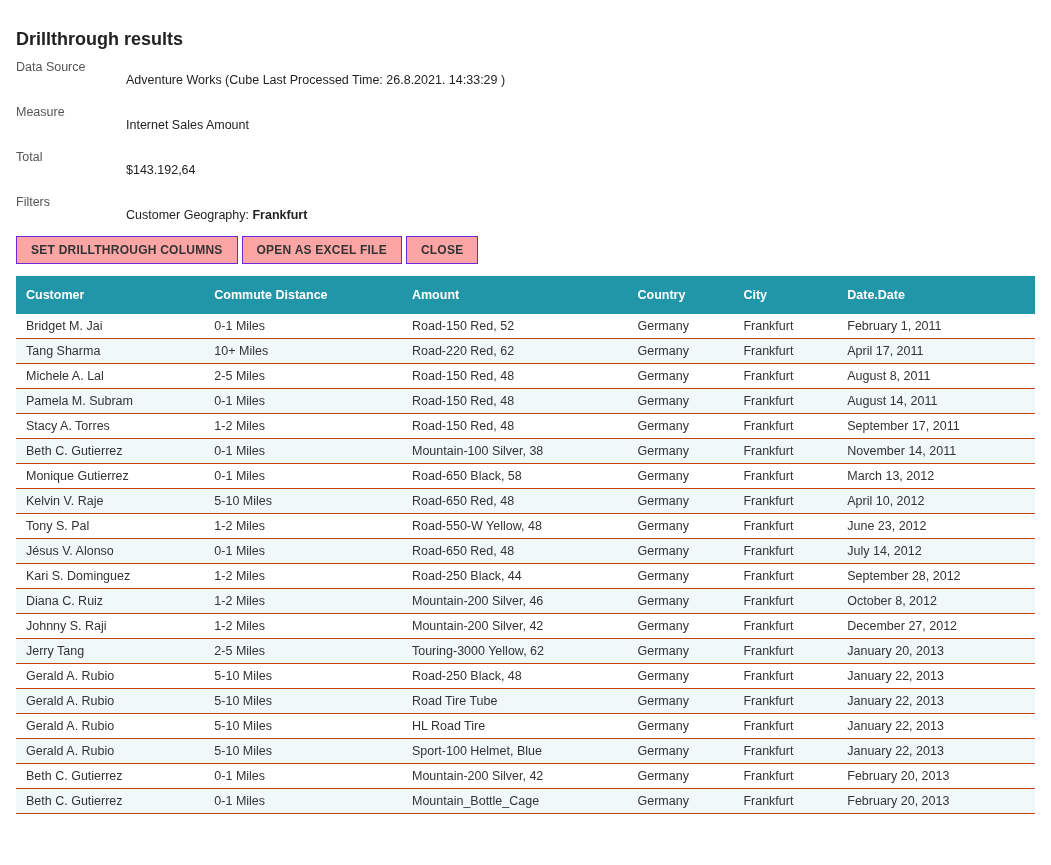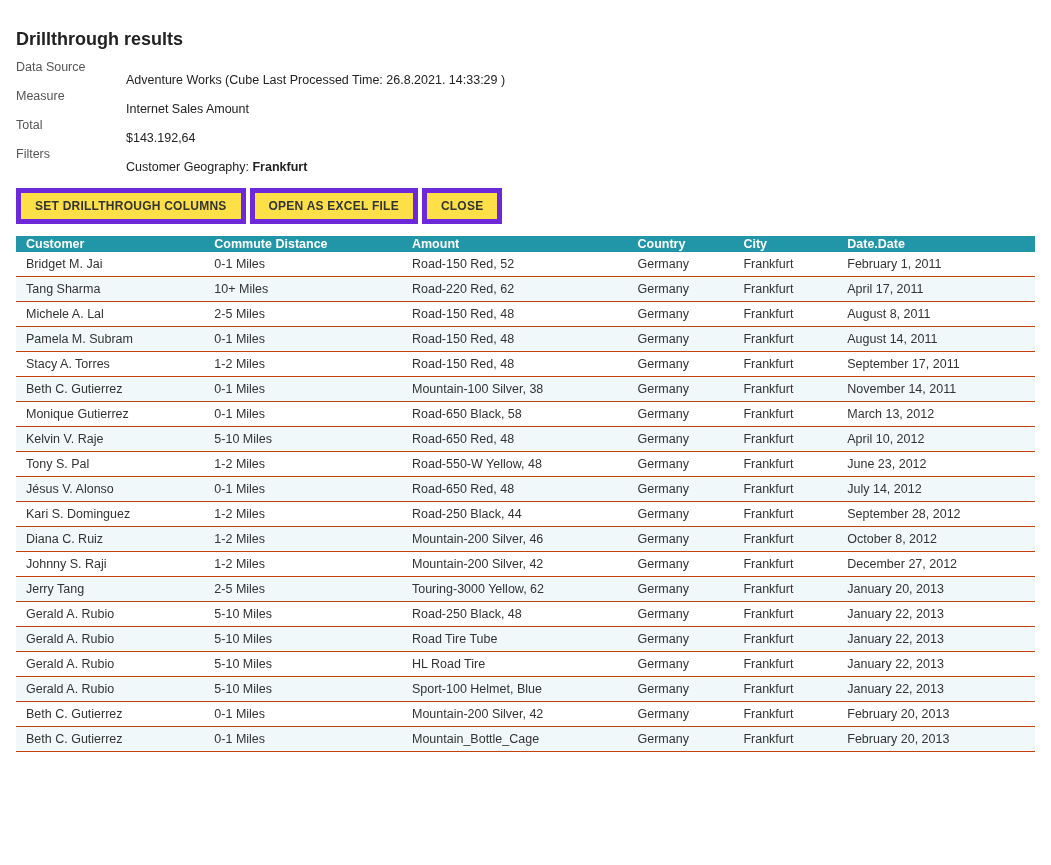--- a/index.html
+++ b/index.html
@@ -13,60 +13,60 @@
     h1 {
       font-size: 18px;
       font-weight: bold;
       margin-bottom: 10px;
       color: #222;
       margin-top: 13px;
     }
     .meta-grid {
       display: grid;
       grid-template-columns: 110px 1fr;
-      row-gap: 2px;
+      row-gap: 18px;
       margin-bottom: 14px;
       font-size: 12.5px;
     }
     .meta-label {
       color: #555;
     }
     .meta-value {
       color: #222;
       margin-top: 13px;
     }
     .meta-value b {
       font-weight: bold;
     }
     .toolbar {
       display: flex;
       gap: 4px;
       margin-bottom: 12px;
     }
     .toolbar-btn {
       padding: 6px 14px;
-      border: 5px solid #6d28d9;
-      background: #fde047;
+      border: 1px solid #6d28d9;
+      background: #fca5a5;
       font-size: 12px;
       font-weight: 600;
       cursor: pointer;
       color: #333;
       letter-spacing: 0.02em;
     }
     table {
       width: 100%;
       border-collapse: collapse;
       font-size: 12.5px;
     }
     thead tr {
       background: #2196a8;
       color: #fff;
     }
     thead th {
-      padding: 1px 10px;
+      padding: 12px 10px;
       text-align: left;
       font-weight: bold;
       white-space: nowrap;
     }
     tbody tr {
       border-bottom: 1px solid #c2410c;
     }
     tbody tr:nth-child(even) {
       background: #f0f8f9;
     }

